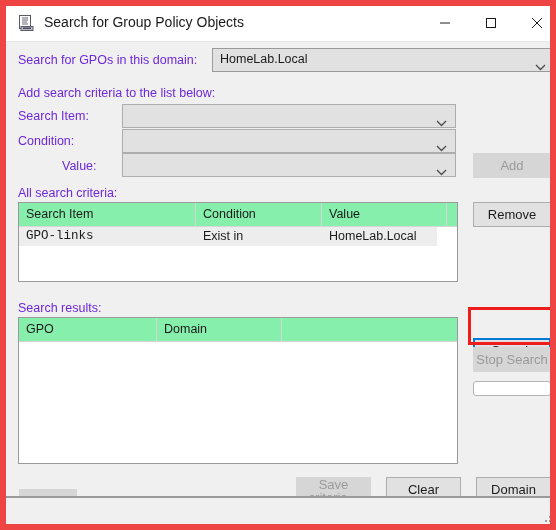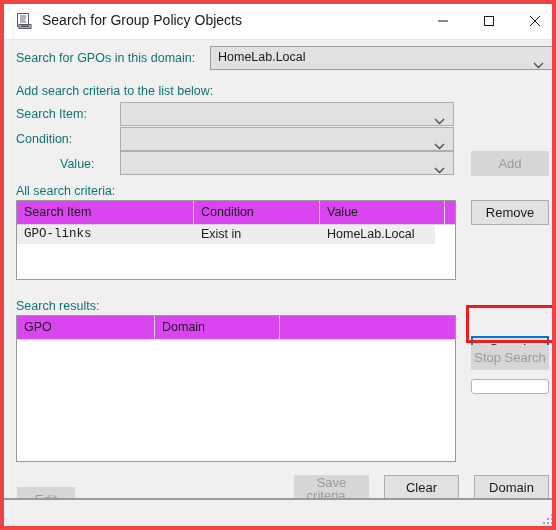--- a/index.html
+++ b/index.html
@@ -9,21 +9,21 @@
   }
   body {
     font-family: "Liberation Sans", sans-serif;
   }
   #dialog {
     position: relative;
     width: 556px;
     height: 530px;
     box-sizing: border-box;
     background: #f0f0f0;
-    border: 4px solid #ef4444;
+    border: 6px solid #ef4444;
     overflow: hidden;
   }
 
   
   .titlebar {
     position: absolute;
     left: 0; top: 0;
     width: 554px;
     height: 35px;
     background: #ffffff;
@@ -53,21 +53,21 @@
   }
   .winbtn svg { display: block; margin: 0 auto; }
   #btn-min  { right: 92px; }
   #btn-max  { right: 46px; }
   #btn-close{ right: 0px; }
 
   
   .lbl {
     position: absolute;
     font-size: 12.5px;
-    color: #0f766e;
+    color: #6d28d9;
     white-space: nowrap;
     line-height: 15px;
   }
 
   
   .combo {
     position: absolute;
     box-sizing: border-box;
     background: #e1e1e1;
     border: 1px solid #adadad;
@@ -116,21 +116,21 @@
     position: absolute;
     box-sizing: border-box;
     background: #ffffff;
     border: 1px solid #9a9a9a;
   }
   .lv-header {
     position: absolute;
     left: 0; top: 0;
     right: 0;
     height: 23px;
-    background: #d946ef;
+    background: #86efac;
     border-bottom: 1px solid #d6d6d6;
     text-decoration: underline;
   }
   .lv-col {
     position: absolute;
     top: 0;
     height: 23px;
     border-right: 1px solid #d6d6d6;
     box-sizing: border-box;
   }

